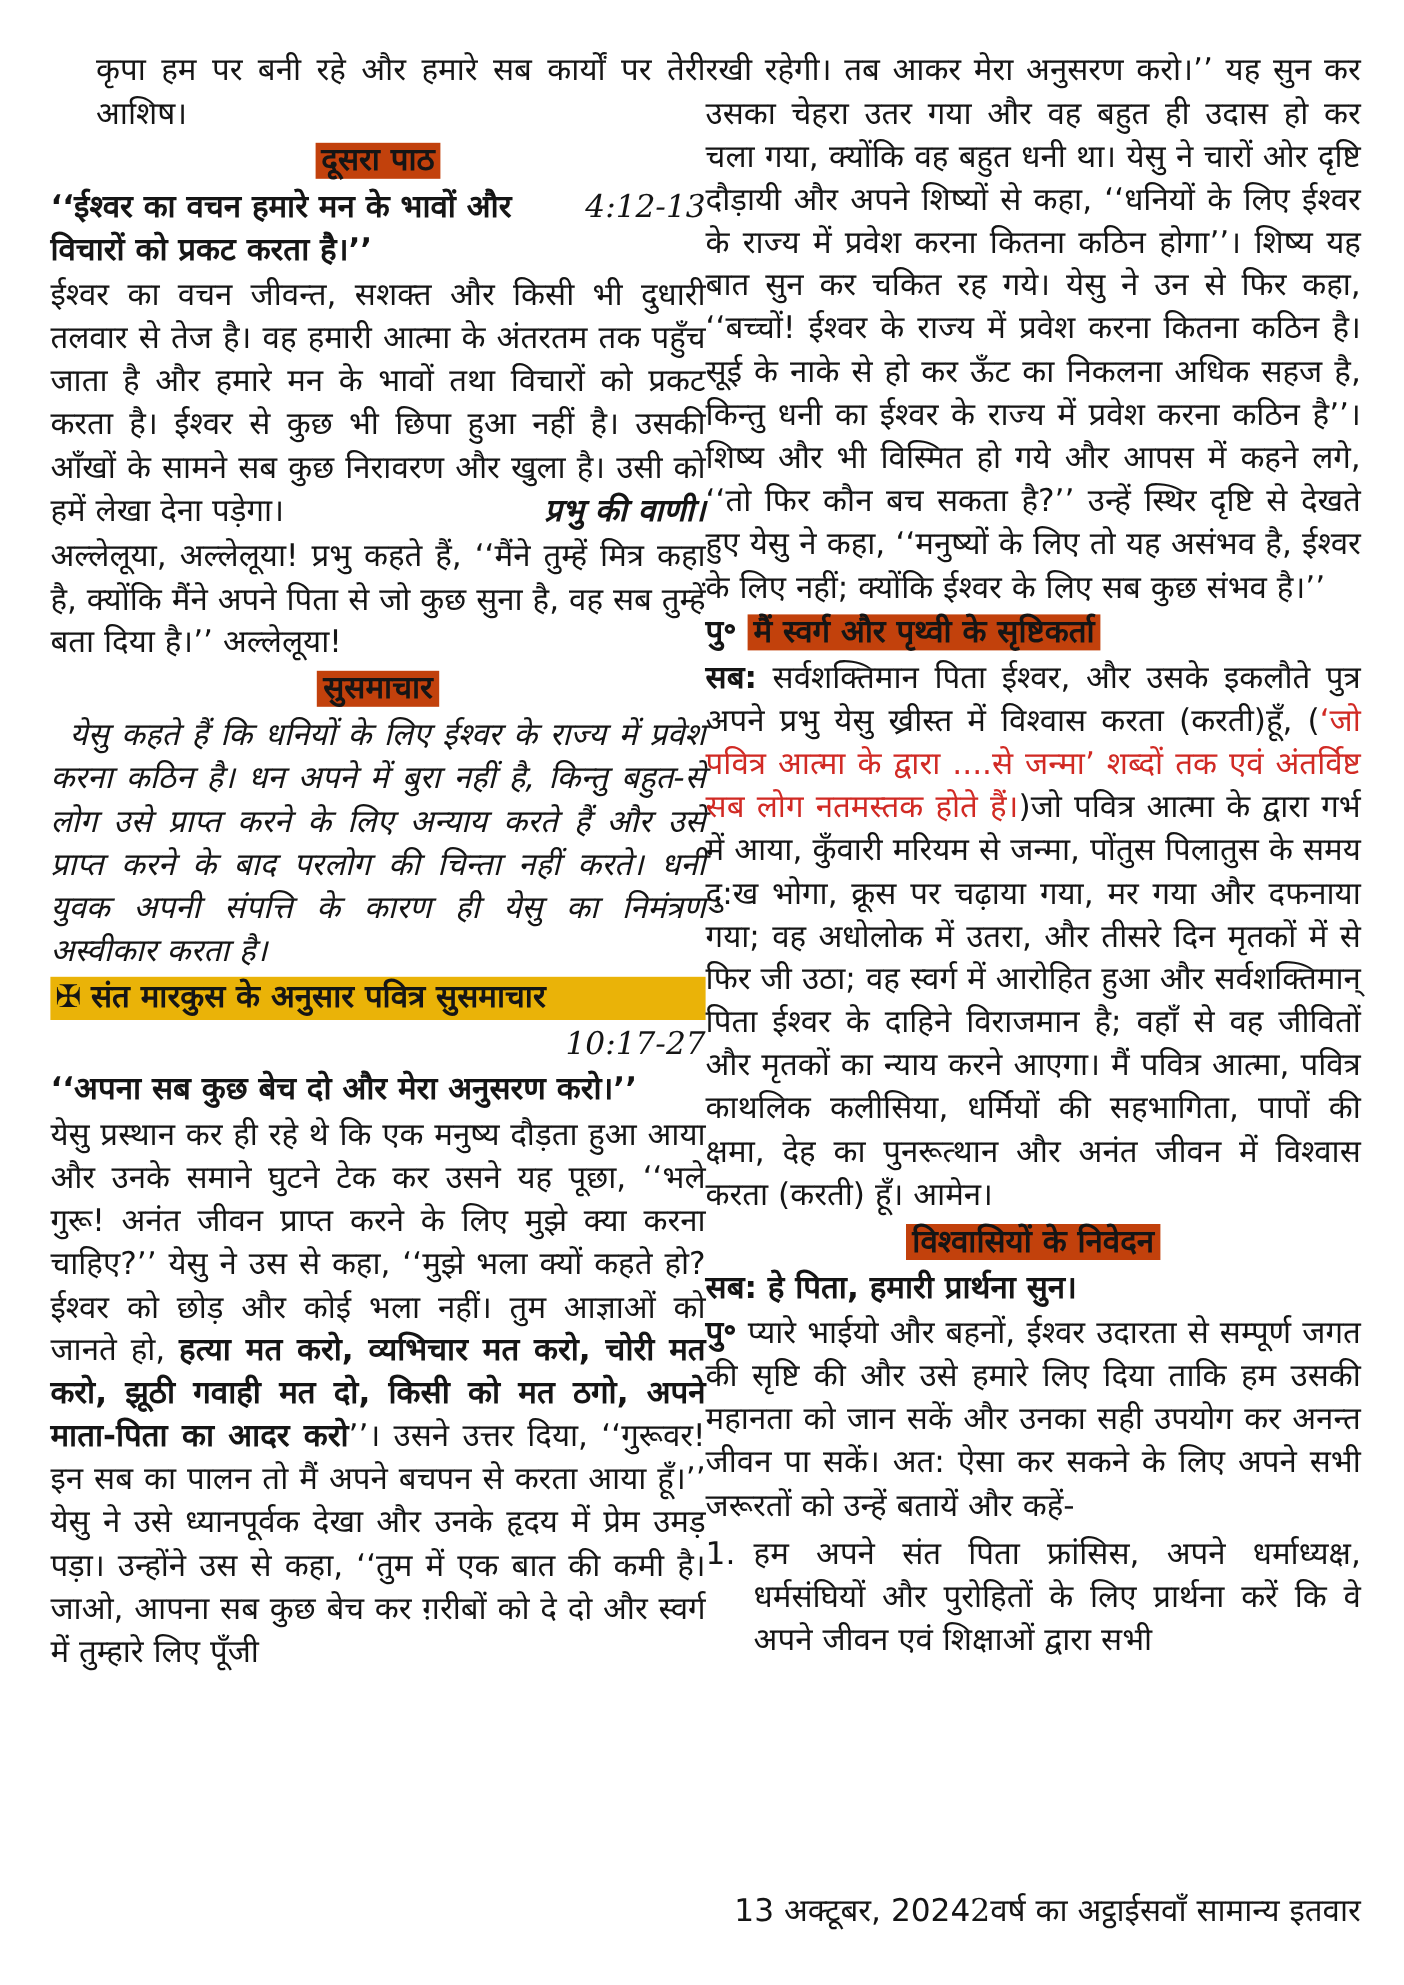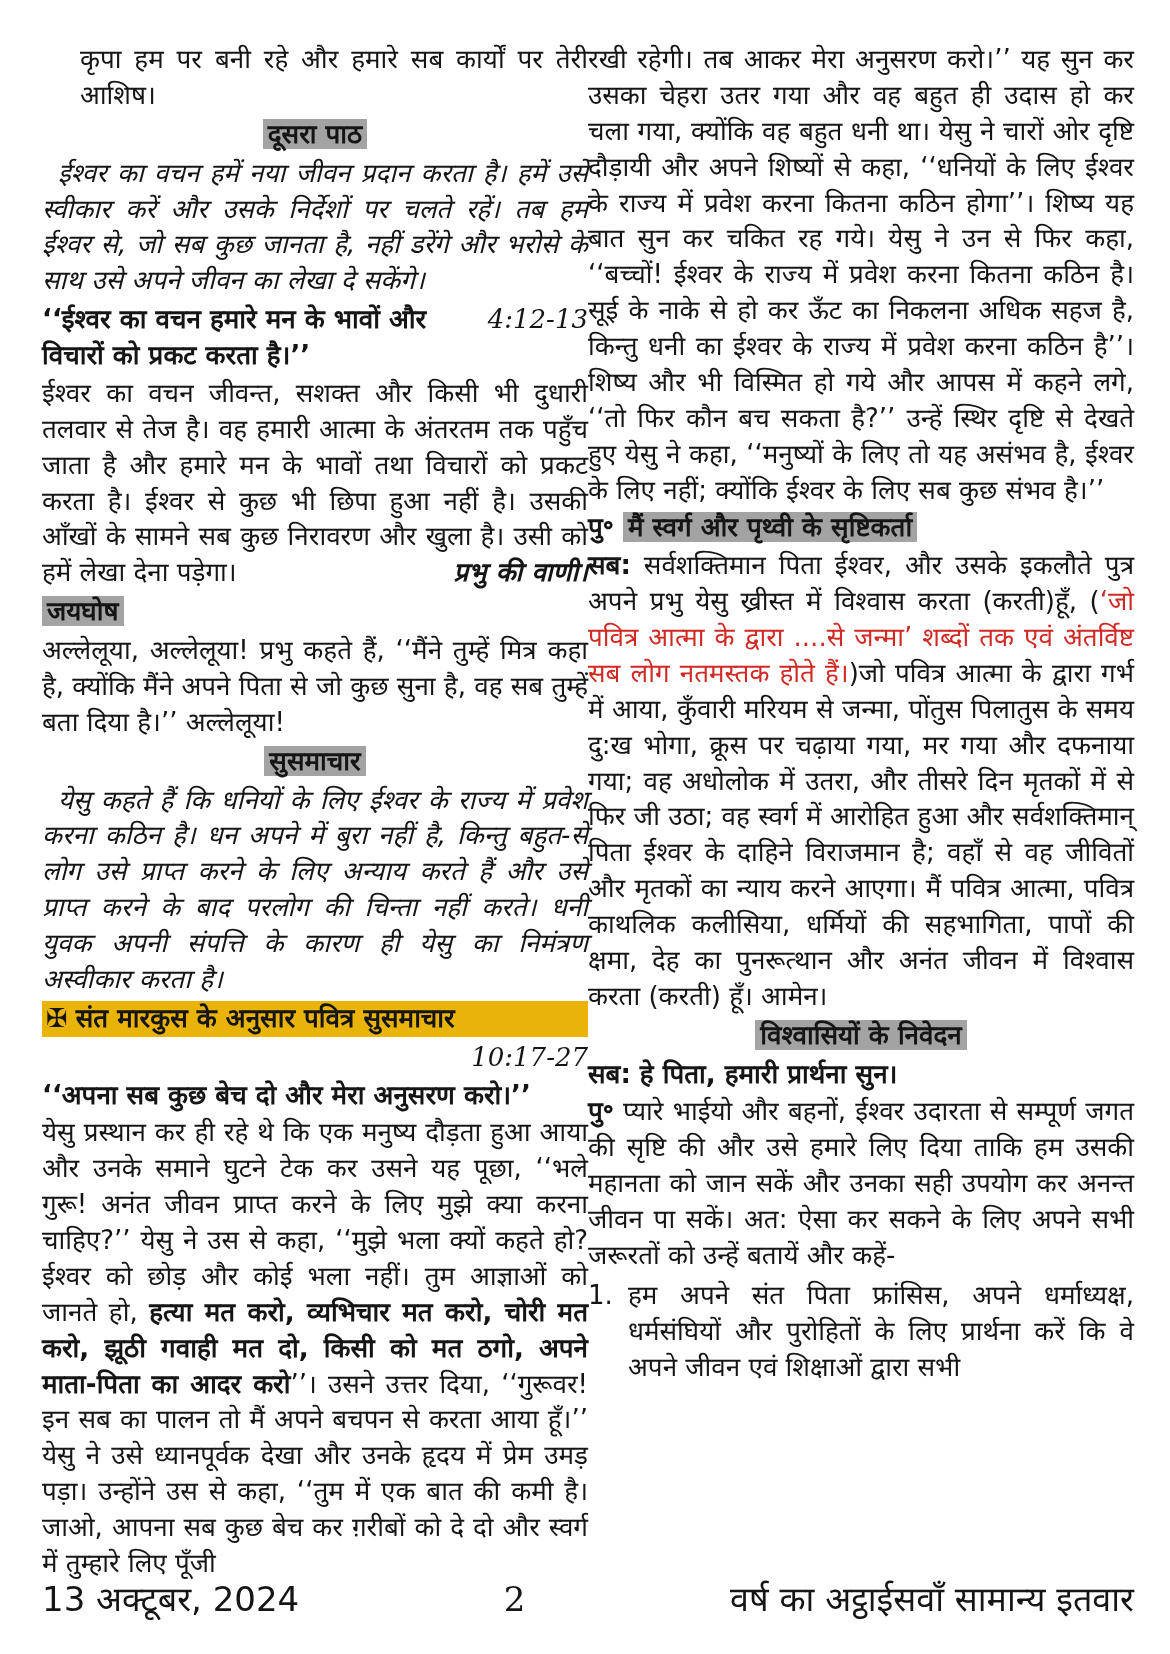--- a/index.html
+++ b/index.html
@@ -16,54 +16,52 @@
     color:#151515;
   }
   .cols{display:flex;}
   .col{flex:1;min-width:0;}
   .para{margin:0 0 2px 0;text-align:justify;}
   .para.it{font-style:italic;}
   .para.ind{text-indent:16px;}
   .para.mg{padding-left:38px;}
   .b{font-weight:bold;}
   .red{color:#d12a24;}
-  .hl{background:#a3a3a3;font-weight:bold;padding:0 5px;}
+  .hl{background:#c2410c;font-weight:bold;padding:0 5px;}
   .heading{font-weight:bold;margin:3px 0;}
   .heading.center{text-align:center;}
   .heading.fullbg{background:#eab308;padding:0 4px;}
   .heading.fullbg .hl{background:transparent;padding:0;}
   .cross{font-weight:bold;margin-right:8px;}
   .vref{float:right;font-weight:normal;font-style:italic;font-family:"DejaVu Serif",serif;background:transparent;}
   .refline{text-align:right;font-style:italic;font-family:"DejaVu Serif",serif;margin:2px 0;}
   .quote{font-weight:bold;margin:2px 0;}
   .sign{float:right;font-weight:bold;font-style:italic;}
   .signoff-line{text-align:right;font-weight:bold;font-style:italic;margin:2px 0 4px 0;}
   .li{display:flex;margin-top:4px;}
   .li .num{flex:none;width:40px;}
   .li .litext{flex:1;text-align:justify;}
   .footer{
     position:absolute;left:42px;right:36px;top:1576px;
-    display:flex;justify-content:space-between;align-items:baseline;
-    font-size:34px;
+    display:flex;justify-content:flex-end;align-items:baseline;
+    font-size:26px;
   }
   .footer .pgnum{font-family:"DejaVu Serif",serif;}
 </style>
 </head>
 <body>
 
 <div class="page">
   <div class="cols">
     <div class="col" id="col-left">
         <p class="para mg"><span>कृपा हम पर बनी रहे और हमारे सब कार्यों पर तेरी आशिष।</span></p>
         <div class="heading center"><span class="hl">दूसरा पाठ</span></div>
-        <p class="para it ind"><span>ईश्वर का वचन हमें नया जीवन प्रदान करता है। हमें उसे स्वीकार करें और उसके निर्देशों पर चलते रहें। तब हम ईश्वर से, जो सब कुछ जानता है, नहीं डरेंगे और भरोसे के साथ उसे अपने जीवन का लेखा दे सकेंगे।</span></p>
         <div class="heading left"><span class="vref">4:12-13</span></div>
         <div class="quote">‘‘ईश्वर का वचन हमारे मन के भावों और विचारों को प्रकट करता है।’’</div>
         <p class="para"><span>ईश्वर का वचन जीवन्त, सशक्त और किसी भी दुधारी तलवार से तेज है। वह हमारी आत्मा के अंतरतम तक पहुँच जाता है और हमारे मन के भावों तथा विचारों को प्रकट करता है। ईश्वर से कुछ भी छिपा हुआ नहीं है। उसकी आँखों के सामने सब कुछ निरावरण और खुला है। उसी को हमें लेखा देना पड़ेगा। </span><span class="sign ">प्रभु की वाणी।</span></p>
-        <div class="heading left"><span class="hl">जयघोष</span></div>
         <p class="para"><span>अल्लेलूया, अल्लेलूया! प्रभु कहते हैं, ‘‘मैंने तुम्हें मित्र कहा है, क्योंकि मैंने अपने पिता से जो कुछ सुना है, वह सब तुम्हें बता दिया है।’’ अल्लेलूया!</span></p>
         <div class="heading center"><span class="hl">सुसमाचार</span></div>
         <p class="para it ind"><span>येसु कहते हैं कि धनियों के लिए ईश्वर के राज्य में प्रवेश करना कठिन है। धन अपने में बुरा नहीं है, किन्तु बहुत-से लोग उसे प्राप्त करने के लिए अन्याय करते हैं और उसे प्राप्त करने के बाद परलोग की चिन्ता नहीं करते। धनी युवक अपनी संपत्ति के कारण ही येसु का निमंत्रण अस्वीकार करता है।</span></p>
         <div class="heading left fullbg"><span class="cross">✠</span><span class="hl">संत मारकुस के अनुसार पवित्र सुसमाचार</span></div>
         <div class="refline">10:17-27</div>
         <div class="quote">‘‘अपना सब कुछ बेच दो और मेरा अनुसरण करो।’’</div>
         <p class="para"><span>येसु प्रस्थान कर ही रहे थे कि एक मनुष्य दौड़ता हुआ आया और उनके समाने घुटने टेक कर उसने यह पूछा, ‘‘भले गुरू! अनंत जीवन प्राप्त करने के लिए मुझे क्या करना चाहिए?’’ येसु ने उस से कहा, ‘‘मुझे भला क्यों कहते हो? ईश्वर को छोड़ और कोई भला नहीं। तुम आज्ञाओं को जानते हो, </span><span class="b ">हत्या मत करो, व्यभिचार मत करो, चोरी मत करो, झूठी गवाही मत दो, किसी को मत ठगो, अपने माता-पिता का आदर करो</span><span>’’। उसने उत्तर दिया, ‘‘गुरूवर! इन सब का पालन तो मैं अपने बचपन से करता आया हूँ।’’ येसु ने उसे ध्यानपूर्वक देखा और उनके हृदय में प्रेम उमड़ पड़ा। उन्होंने उस से कहा, ‘‘तुम में एक बात की कमी है। जाओ, आपना सब कुछ बेच कर ग़रीबों को दे दो और स्वर्ग में तुम्हारे लिए पूँजी</span></p>
       </div>
     <div class="col" id="col-right">
         <p class="para"><span>रखी रहेगी। तब आकर मेरा अनुसरण करो।’’ यह सुन कर उसका चेहरा उतर गया और वह बहुत ही उदास हो कर चला गया, क्योंकि वह बहुत धनी था। येसु ने चारों ओर दृष्टि दौड़ायी और अपने शिष्यों से कहा, ‘‘धनियों के लिए ईश्वर के राज्य में प्रवेश करना कितना कठिन होगा’’।  शिष्य यह बात सुन कर चकित रह गये।  येसु ने उन से फिर कहा, ‘‘बच्चों!  ईश्वर के राज्य में प्रवेश करना कितना कठिन है। सूई के नाके से हो कर ऊँट का निकलना अधिक सहज है, किन्तु धनी का ईश्वर के राज्य में प्रवेश करना कठिन है’’। शिष्य और भी विस्मित हो गये और आपस में कहने लगे, ‘‘तो फिर कौन बच सकता है?’’ उन्हें स्थिर दृष्टि से देखते हुए येसु ने कहा, ‘‘मनुष्यों के लिए तो यह असंभव है, ईश्वर के लिए नहीं; क्योंकि ईश्वर के लिए सब कुछ संभव है।’’</span></p>

